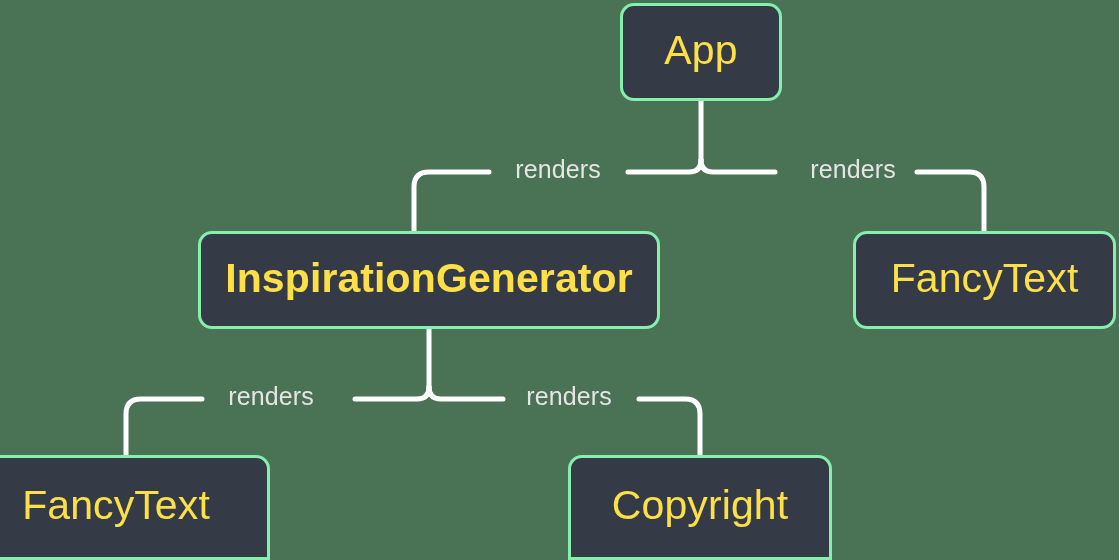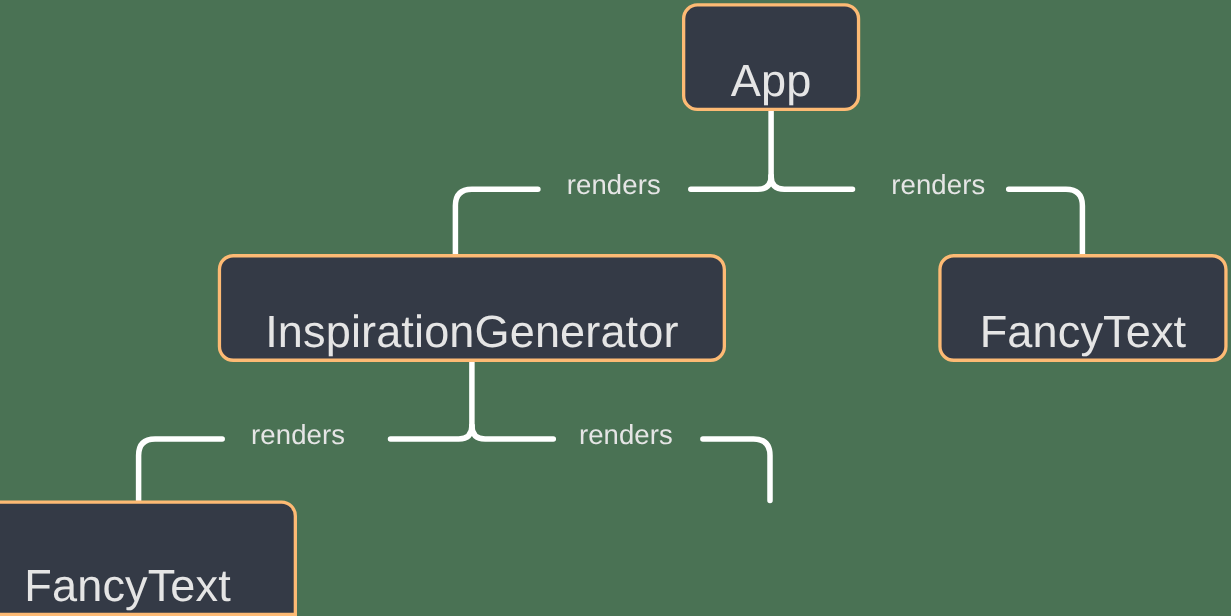--- a/index.html
+++ b/index.html
@@ -22,25 +22,25 @@
     position: absolute;
     left: 0;
     top: 0;
     width: 1119px;
     height: 560px;
   }
   .node {
     position: absolute;
     box-sizing: border-box;
     background: #343a46;
-    border: 3px solid #fdba74;
+    border: 3px solid #86efac;
     border-radius: 14px;
-    color: #e5e5e5;
+    color: #fde047;
     display: flex;
-    align-items: flex-end;
+    align-items: center;
     justify-content: center;
     font-size: 41px;
     font-weight: 400;
     letter-spacing: 0.1px;
     white-space: nowrap;
     line-height: 1;
     z-index: 2;
   }
   .node-label {
     display: block;
@@ -53,21 +53,21 @@
     font-weight: 500;
     letter-spacing: 0.1px;
     white-space: nowrap;
     line-height: 1;
     transform: translate(-50%, -50%);
     z-index: 3;
   }
 
   
   #node-app            { left: 620px; top: 3px;   width: 162px; height: 98px; }
-  #node-inspiration    { left: 198px; top: 231px; width: 462px; height: 98px; }
+  #node-inspiration    { left: 198px; top: 231px; width: 462px; height: 98px; font-weight: bold; }
   #node-fancytext-right{ left: 853px; top: 231px; width: 263px; height: 98px; }
   #node-fancytext-left { left: -38px; top: 455px; width: 308px; height: 105px; border-bottom-left-radius: 0; border-bottom-right-radius: 0; }
   #node-copyright      { left: 568px; top: 455px; width: 264px; height: 105px; border-bottom-left-radius: 0; border-bottom-right-radius: 0; }
 
   
   #label-app-inspiration   { left: 558px; top: 169px; }
   #label-app-fancytext     { left: 853px; top: 169px; }
   #label-insp-fancytext    { left: 271px; top: 396px; }
   #label-insp-copyright    { left: 569px; top: 396px; }
 </style>
@@ -107,19 +107,22 @@
   </div>
 
   <div class="node" id="node-fancytext-right">
     <span class="node-label">FancyText</span>
   </div>
 
   <div class="node" id="node-fancytext-left">
     <span class="node-label">FancyText</span>
   </div>
 
+  <div class="node" id="node-copyright">
+    <span class="node-label">Copyright</span>
+  </div>
 
   <div class="edge-label" id="label-app-inspiration">renders</div>
   <div class="edge-label" id="label-app-fancytext">renders</div>
   <div class="edge-label" id="label-insp-fancytext">renders</div>
   <div class="edge-label" id="label-insp-copyright">renders</div>
 
 </div>
 
 </body></html>

